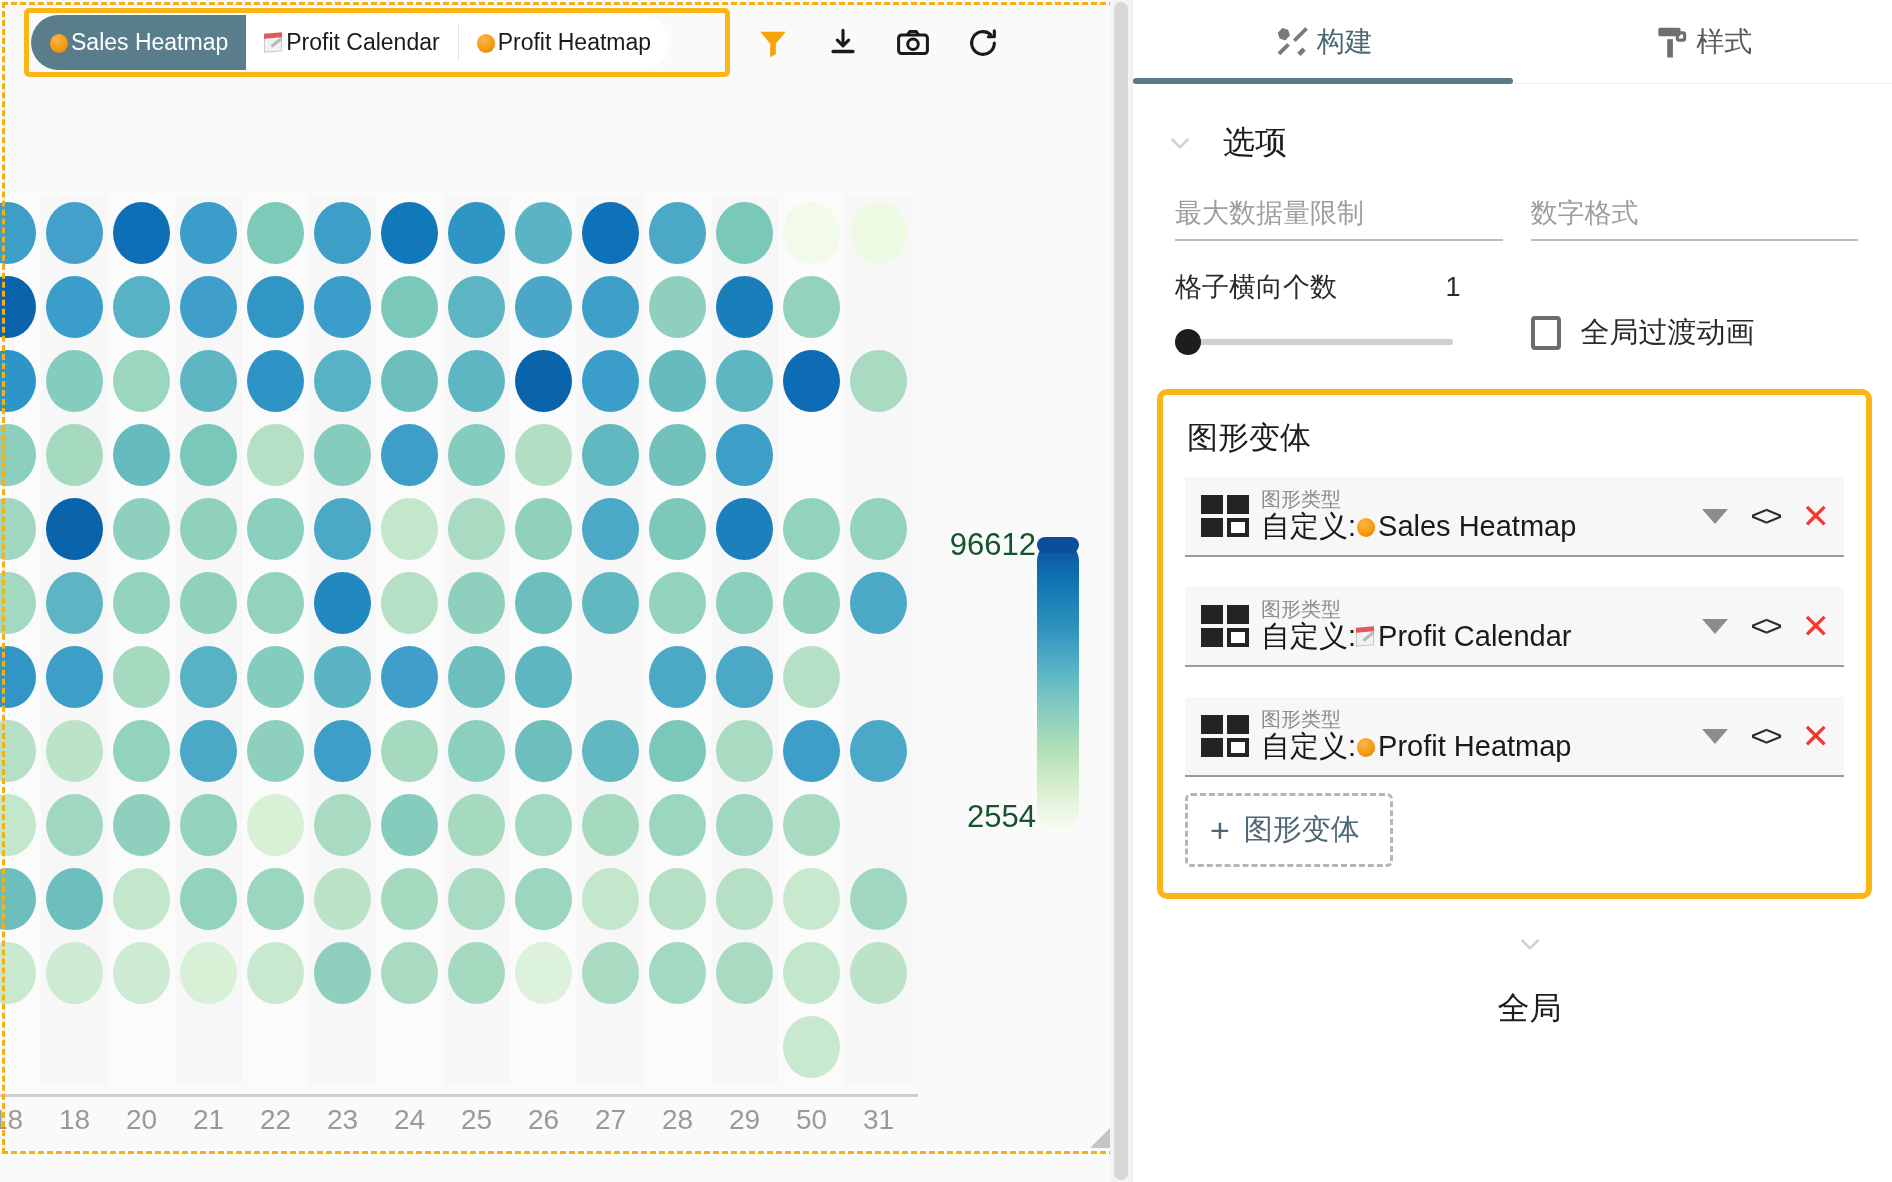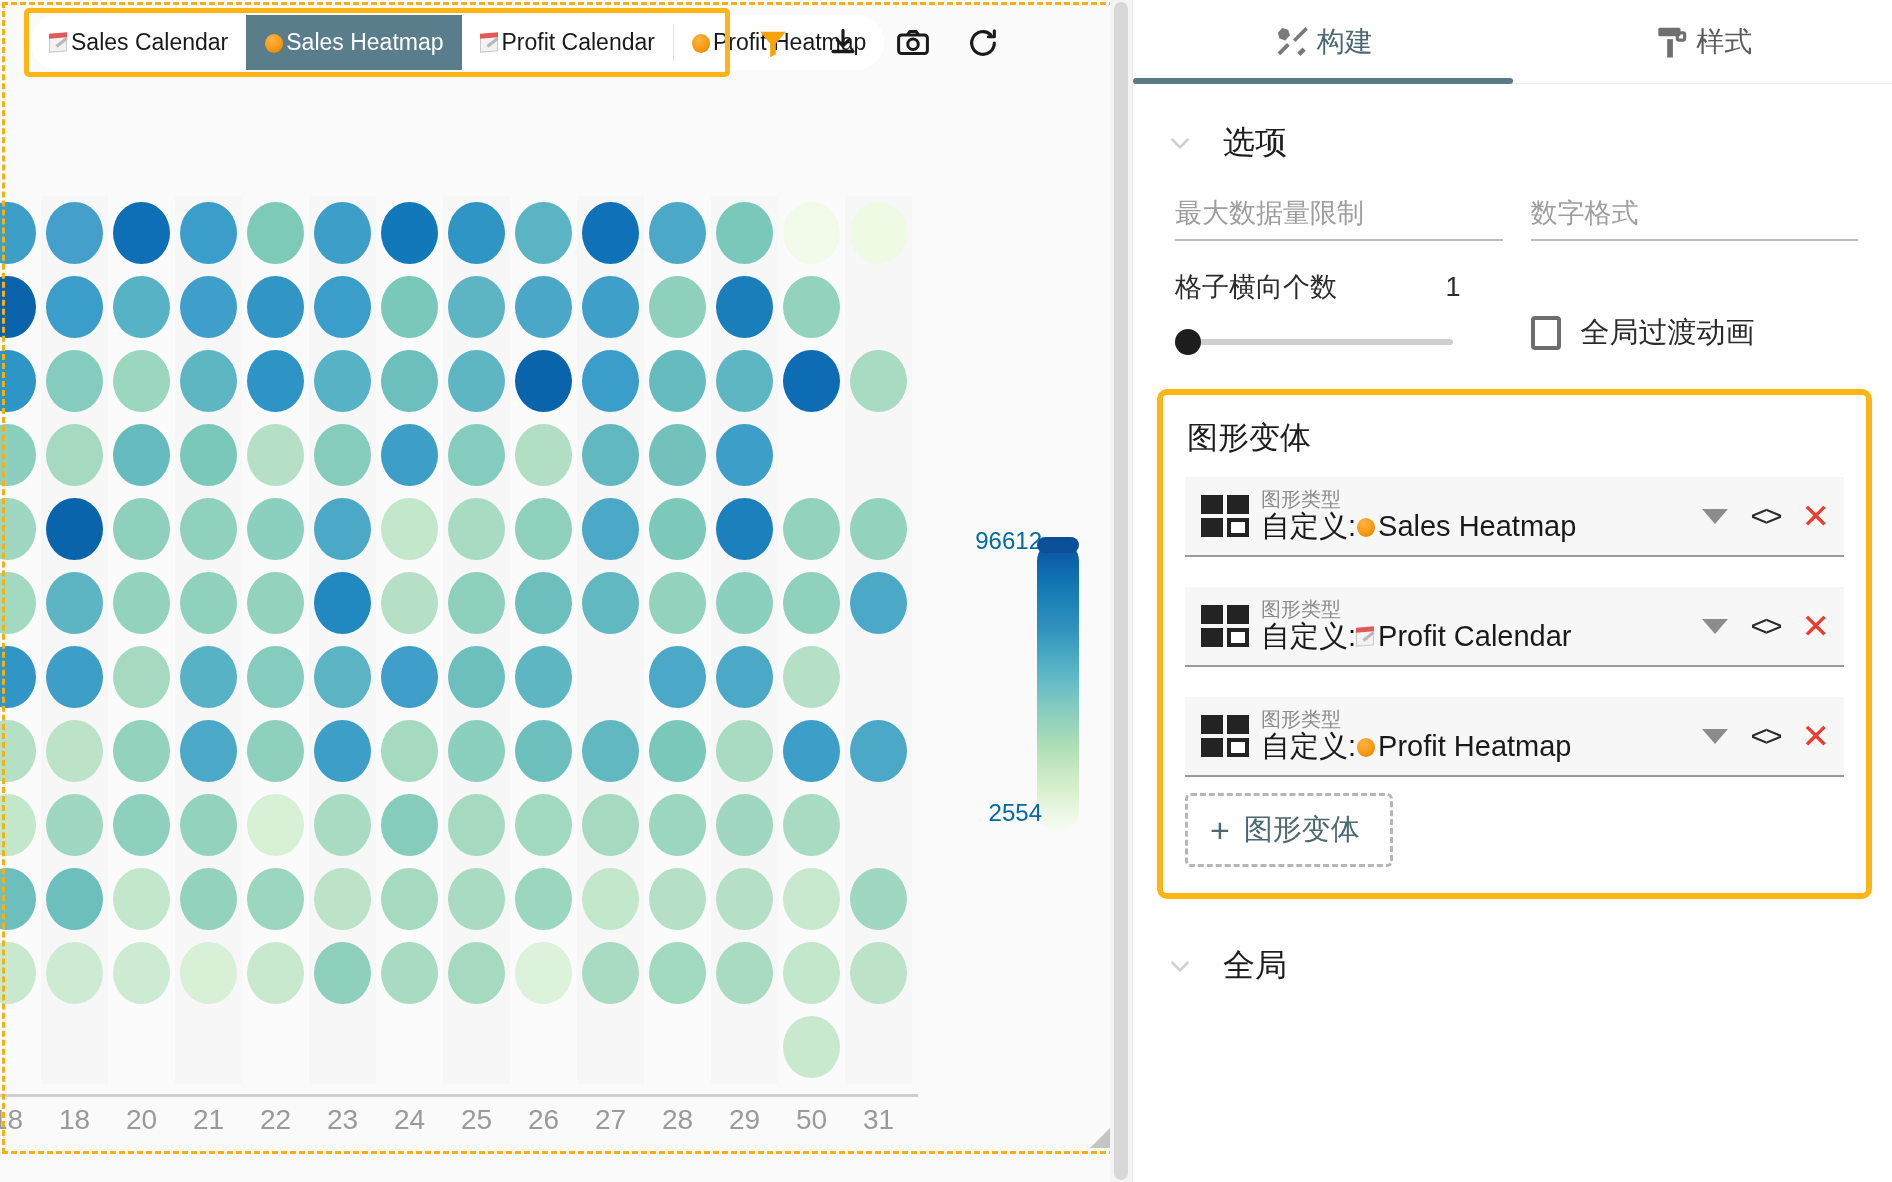--- a/index.html
+++ b/index.html
@@ -180,22 +180,22 @@
   }
   .legend-cap {
     position: absolute;
     left: 107px; top: -4px;
     width: 42px; height: 16px;
     border-radius: 10px;
     background: #0a4f98;
   }
   .legend-max, .legend-min {
     position: absolute;
-    right: 48px;
-    font-size: 24px; color: #0369a1;
+    right: 54px;
+    font-size: 31px; color: #14532d;
     white-space: nowrap;
     font-family: "Liberation Sans", sans-serif;
   }
   .legend-max { top: -14px; }
   .legend-min { top: 258px; }
 
   
   .resize-handle {
     position: absolute;
     left: 1090px; top: 1120px;
@@ -409,21 +409,21 @@
     gap: 14px;
     border: 3px dashed #b6b6b6;
     border-radius: 6px;
     padding: 14px 30px 14px 22px;
     cursor: pointer;
     background: #ffffff;
   }
   .add-plus { font-size: 34px; color: #4c6875; line-height: 1; }
   .add-label { font-size: 29px; color: #4c6875; }
 
-  .panel-bottom { margin-top: 32px; }
+  .panel-bottom { margin-top: 32px; flex-direction: column; }
 </style>
 </head>
 <body>
 
 <div id="app">
 
   <div class="chart-pane">
 
     <div class="plot">
       <div class="grid-wrap" id="grid-wrap">
@@ -977,28 +977,20 @@
       <div class="legend">
         <div class="legend-max">96612</div>
         <div class="legend-bar"></div>
         <div class="legend-cap"></div>
         <div class="legend-min">2554</div>
       </div>
     </div>
 
     <div class="toolbar">
       <div class="tabgroup" id="tabgroup">
-          <div class="tab">
-            <span class="emoji-calendar">
-              <i class="pg"></i>
-              <i class="tp"></i>
-              <i class="pn"></i>
-            </span>
-            <span>Sales Calendar</span>
-          </div>
           <div class="tab active">
             <span class="emoji-circle">
               <i></i>
             </span>
             <span>Sales Heatmap</span>
           </div>
           <div class="tab">
             <span class="emoji-calendar">
               <i class="pg"></i>
               <i class="tp"></i>

